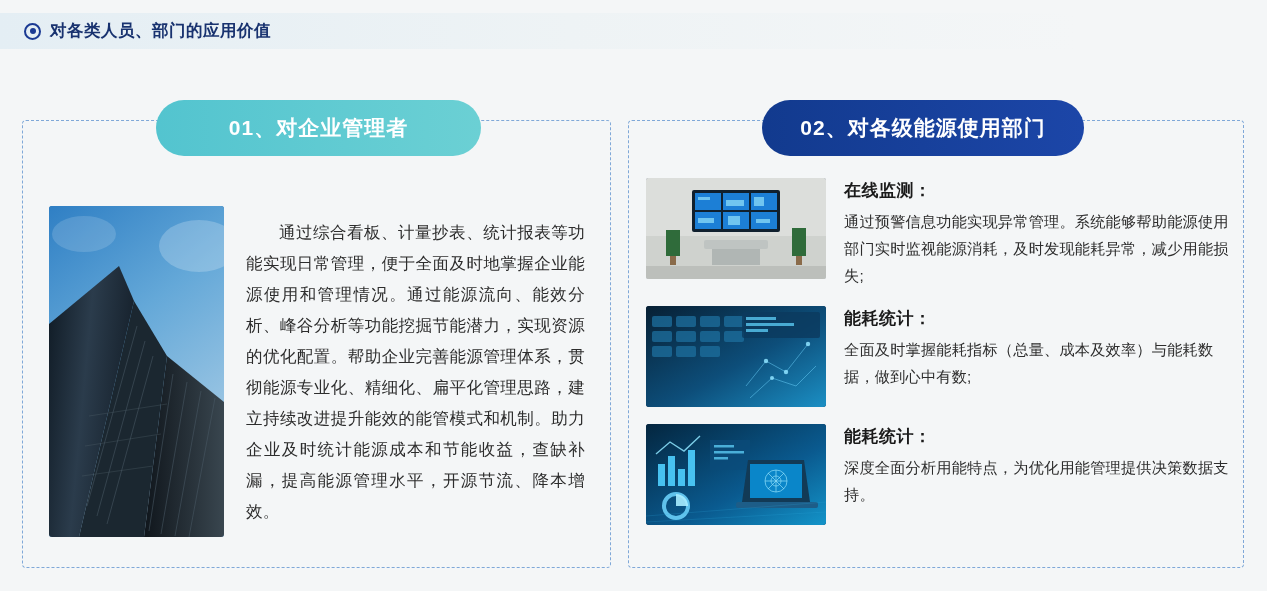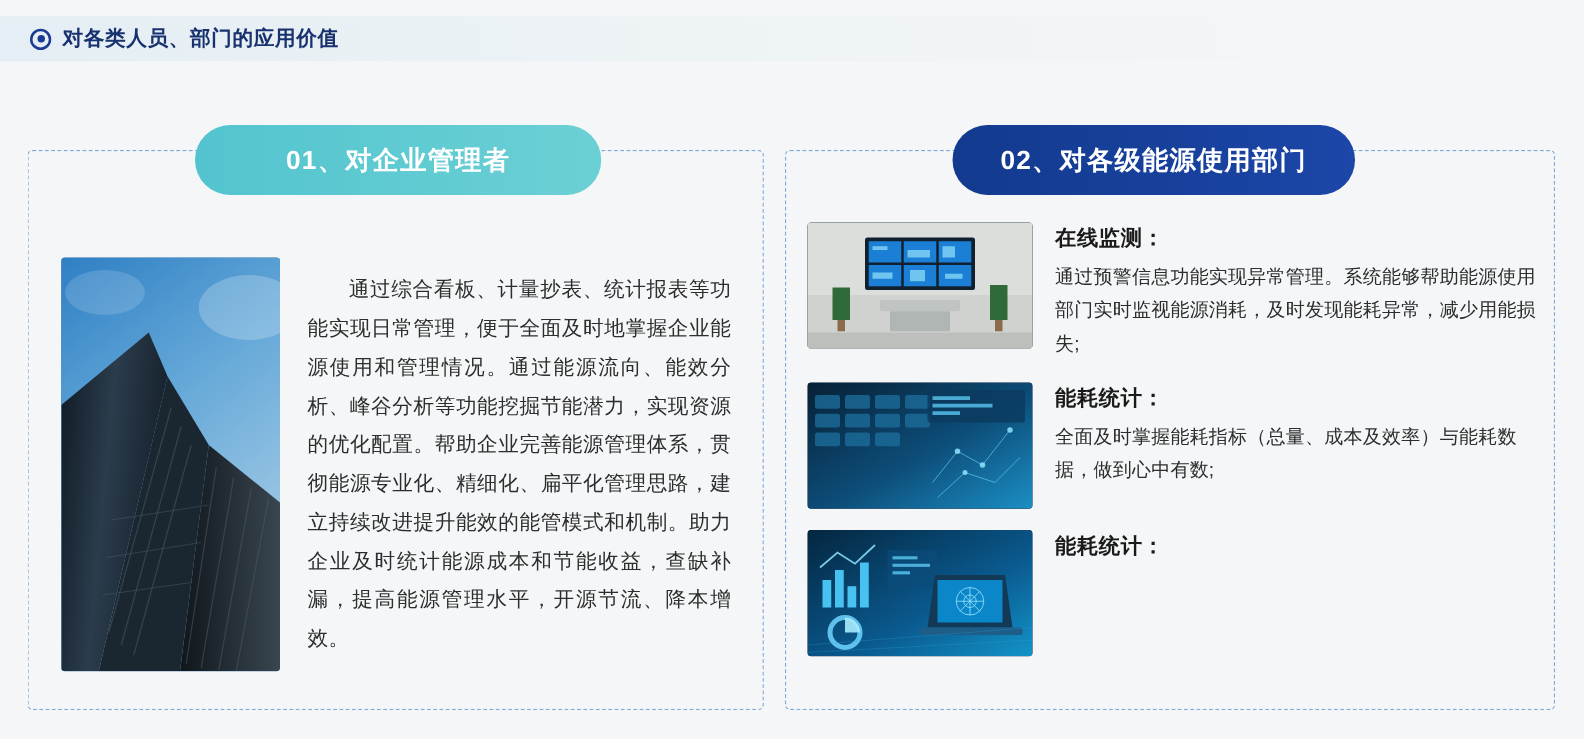--- a/index.html
+++ b/index.html
@@ -357,18 +357,19 @@
           <rect x="-6" y="42" width="82" height="6" rx="2" fill="#1d5d88"></rect>
         </g>
         <g stroke="#2fa9dd" stroke-width="0.6" opacity="0.35" fill="none">
           <path d="M0 92 L180 78"></path>
           <path d="M0 98 L180 88"></path>
         </g>
       </svg>
     </div>
     <div class="item-text">
       <div class="item-title">能耗统计：</div>
+      <div class="item-desc">深度全面分析用能特点，为优化用能管理提供决策数据支持。</div>
     </div>
   </div>
 
 </div>
 
 <div class="pill pill-right">02、对各级能源使用部门</div>
 
 </body></html>

